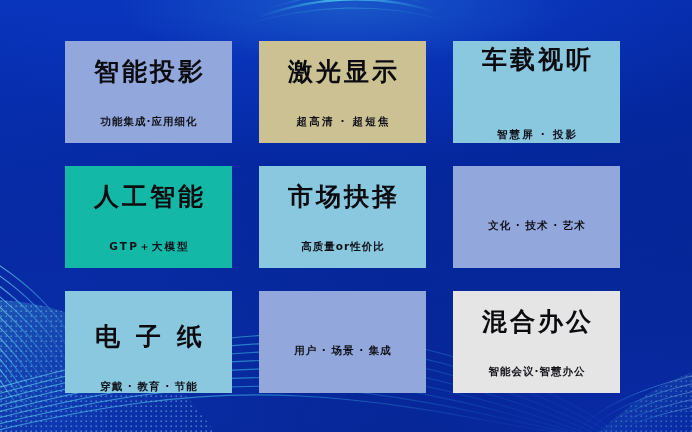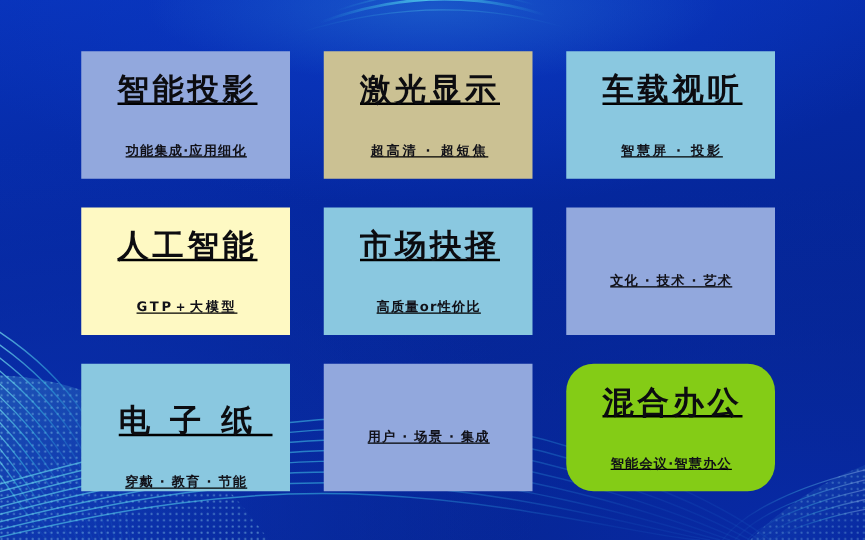--- a/index.html
+++ b/index.html
@@ -40,21 +40,20 @@
     row-gap: 23px;
   }
   .card {
     position: relative;
     display: flex;
     flex-direction: column;
     align-items: center;
     justify-content: center;
     box-sizing: border-box;
     padding: 6px 4px 4px;
-    text-decoration: underline;
   }
   .card-title {
     color: #0c0c10;
     font-weight: 700;
     font-size: 25px;
     line-height: 1;
     letter-spacing: 3px;
     text-indent: 3px;
     white-space: nowrap;
     margin-bottom: 18px;
@@ -174,26 +173,26 @@
     <div class="card" style="background: rgb(146, 168, 221);">
       <div class="card-title">智能投影</div>
       <div class="card-sub">功能集成·应用细化</div>
     </div>
 
     <div class="card" style="background: rgb(203, 193, 147);">
       <div class="card-title">激光显示</div>
       <div class="card-sub loose">超高清 · 超短焦</div>
     </div>
 
-    <div class="card" style="background: rgb(138, 200, 224);">
+    <div class="card" style="background: rgb(138, 200, 224); justify-content: space-between;">
       <div class="card-title">车载视听</div>
       <div class="card-sub loose">智慧屏 · 投影</div>
     </div>
 
-    <div class="card" style="background: #fef9c3;">
+    <div class="card" style="background: #14b8a6;">
       <div class="card-title">人工智能</div>
       <div class="card-sub loose">GTP＋大模型</div>
     </div>
 
     <div class="card" style="background: rgb(138, 200, 224); text-align: center;">
       <div class="card-title">市场抉择</div>
       <div class="card-sub">高质量or性价比</div>
     </div>
 
     <div class="card" style="background: rgb(146, 168, 221);">
@@ -202,19 +201,19 @@
 
     <div class="card" style="background: rgb(138, 200, 224);">
       <div class="card-title wide">电子纸</div>
       <div class="card-sub">穿戴 · 教育 · 节能</div>
     </div>
 
     <div class="card" style="background: rgb(146, 168, 221);">
       <div class="card-sub">用户 · 场景 · 集成</div>
     </div>
 
-    <div class="card" style="background: #84cc16; border-radius: 22px;">
+    <div class="card" style="background: #e5e5e5;">
       <div class="card-title">混合办公</div>
       <div class="card-sub">智能会议·智慧办公</div>
     </div>
 
   </div>
 </div>
 
 </body></html>

